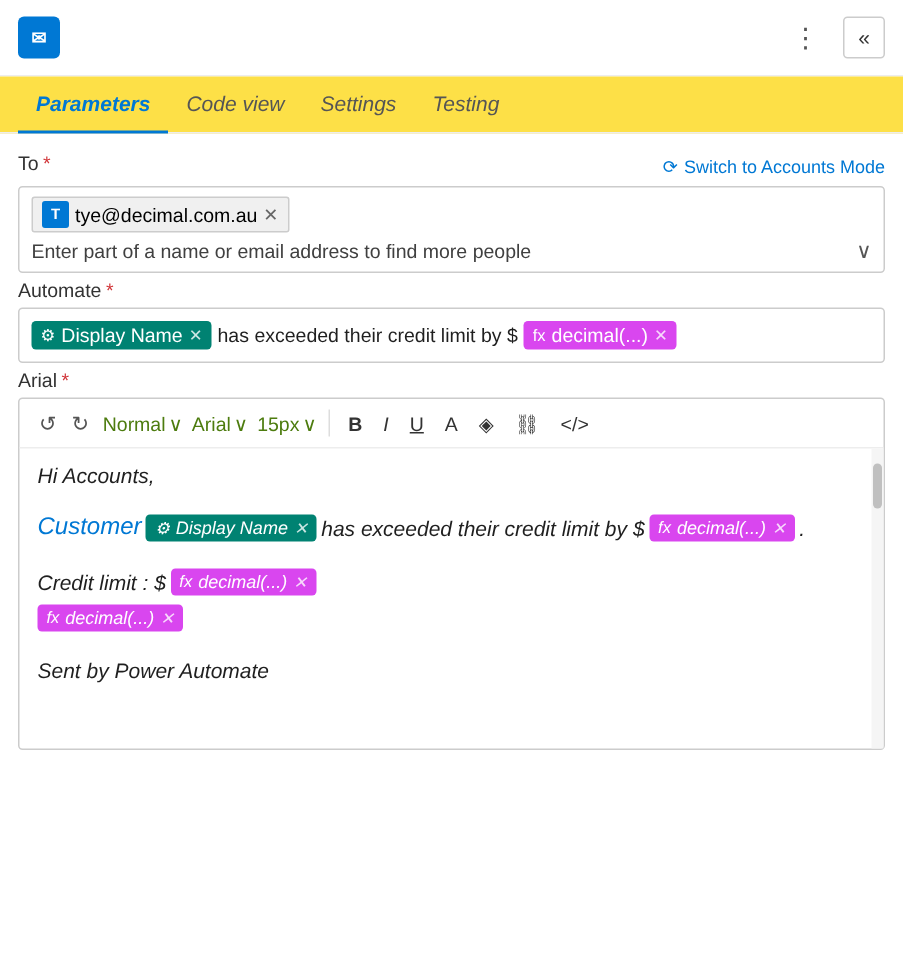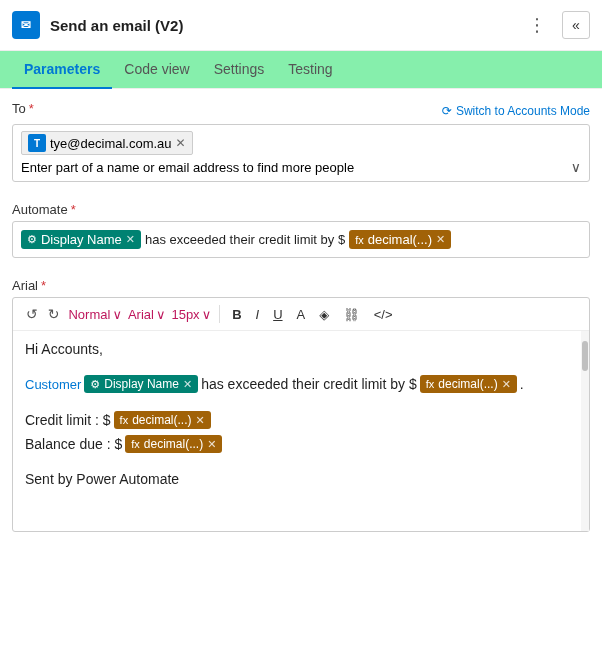--- a/index.html
+++ b/index.html
@@ -65,21 +65,22 @@
       justify-content: center;
       cursor: pointer;
       font-size: 14px;
       color: #333;
     }
 
     .tabs {
       display: flex;
       padding: 0 12px;
       border-bottom: 1px solid #ededed;
-      background: #86efac;
+      background: #fde047;
+      font-style: italic;
     }
     .tab {
       padding: 10px 12px;
       font-size: 14px;
       color: #555;
       cursor: pointer;
       border-bottom: 2px solid transparent;
       margin-bottom: -1px;
     }
     .tab.active {
@@ -88,21 +89,21 @@
       font-weight: 600;
     }
 
     .content {
       padding: 12px;
       overflow-y: auto;
       height: calc(645px - 100px);
     }
 
     .field-section {
-      margin-bottom: 20px;
+      margin-bottom: 4px;
     }
     .field-label {
       font-size: 13px;
       color: #333;
       margin-bottom: 4px;
       display: flex;
       align-items: center;
       gap: 3px;
     }
     .required {
@@ -163,21 +164,21 @@
       color: #666;
       font-size: 12px;
     }
 
     .search-row {
       display: flex;
       align-items: center;
       justify-content: space-between;
     }
     .search-placeholder {
-      color: #000000;
+      color: #404040;
       font-size: 13px;
     }
     .chevron-down {
       color: #555;
       font-size: 14px;
     }
 
     .subject-box {
       border: 1px solid #ccc;
       border-radius: 3px;
@@ -195,21 +196,21 @@
       gap: 4px;
       border-radius: 3px;
       padding: 2px 6px;
       font-size: 13px;
     }
     .token-teal {
       background: #008272;
       color: white;
     }
     .token-pink {
-      background: #a16207;
+      background: #d946ef;
       color: white;
     }
     .token-icon {
       font-size: 11px;
     }
     .token-close {
       cursor: pointer;
       font-size: 11px;
       opacity: 0.8;
     }
@@ -246,48 +247,49 @@
       width: 1px;
       height: 18px;
       background: #ddd;
       margin: 0 2px;
     }
     .toolbar-select {
       display: flex;
       align-items: center;
       gap: 2px;
       font-size: 13px;
-      color: #be185d;
+      color: #4d7c0f;
       cursor: pointer;
     }
     .bold { font-weight: bold; }
     .italic { font-style: italic; }
 
     .body-content {
       padding: 10px 12px;
       font-size: 14px;
       color: #1f1f1f;
       min-height: 200px;
       position: relative;
     }
     .body-line {
       margin-bottom: 6px;
       display: flex;
       flex-wrap: wrap;
       align-items: center;
       gap: 3px;
+      font-style: italic;
     }
     .body-text {
       font-size: 14px;
       color: #1f1f1f;
     }
     .customer-link {
       color: #0078d4;
       text-decoration: none;
-      font-size: 13px;
+      font-size: 16px;
     }
 
     .body-scrollbar {
       position: absolute;
       right: 0;
       top: 0;
       width: 8px;
       height: 100%;
       background: #f5f5f5;
     }
@@ -317,21 +319,20 @@
       color: #555;
       padding: 2px 3px;
     }
   </style>
 </head>
 <body>
 
 <div class="header">
   <div class="header-left">
     <div class="app-icon">✉</div>
-    <span class="header-title">Send an email (V2)</span>
   </div>
   <div class="header-right">
     <span class="three-dots">⋮</span>
     <div class="collapse-btn">
       <span>«</span>
     </div>
   </div>
 </div>
 
 <div class="tabs">
@@ -452,21 +453,20 @@
             <div class="body-line">
               <span class="body-text">Credit limit : $</span>
               <span class="token token-pink" style="font-size:12px;">
                 <span class="token-icon">fx</span>
                 <span>decimal(...)</span>
                 <span class="token-close">✕</span>
               </span>
             </div>
 
             <div class="body-line">
-              <span class="body-text">Balance due : $</span>
               <span class="token token-pink" style="font-size:12px;">
                 <span class="token-icon">fx</span>
                 <span>decimal(...)</span>
                 <span class="token-close">✕</span>
               </span>
             </div>
             <div class="body-line" style="height:6px;"></div>
 
             <div class="body-line">
               <span class="body-text">Sent by Power Automate</span>

